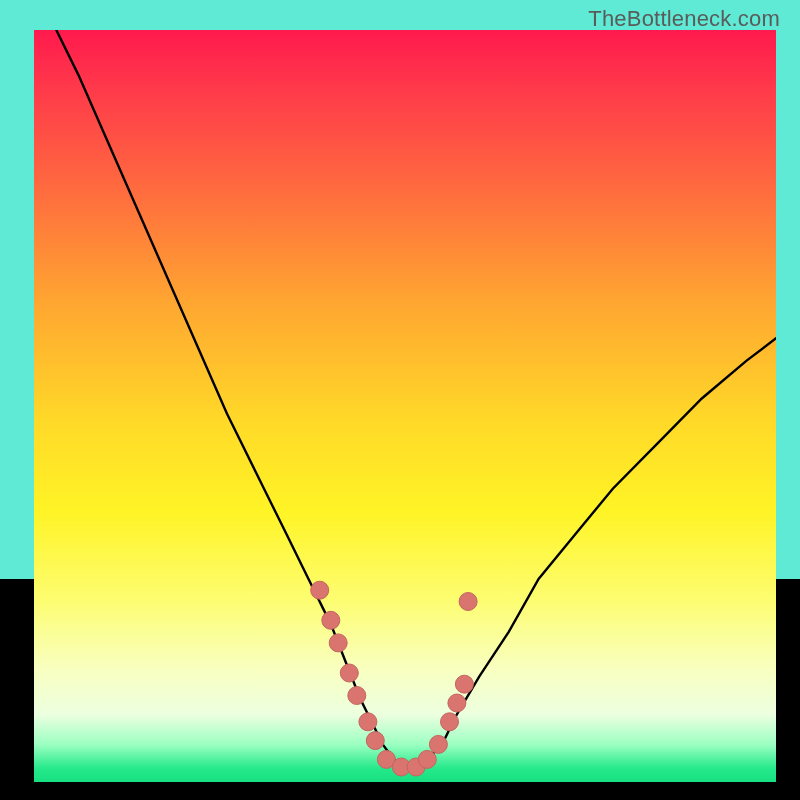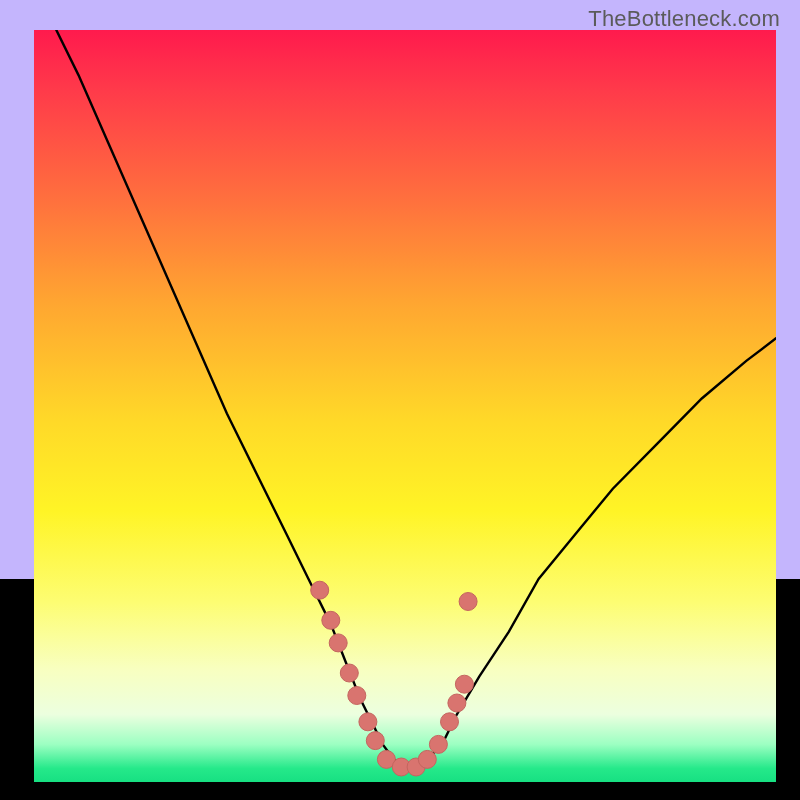--- a/index.html
+++ b/index.html
@@ -10,21 +10,21 @@
     background: #000;
     overflow: hidden;
     font-family: Arial, Helvetica, sans-serif;
   }
   .frame {
     position: absolute;
     left: 0;
     top: 0;
     width: 800px;
     height: 579px;
-    background: #c4b5fd;
+    background: #5eead4;
   }
   .plot {
     position: absolute;
     left: 34px;
     top: 30px;
     width: 742px;
     height: 752px;
     overflow: hidden;
   }
   .gradient {

